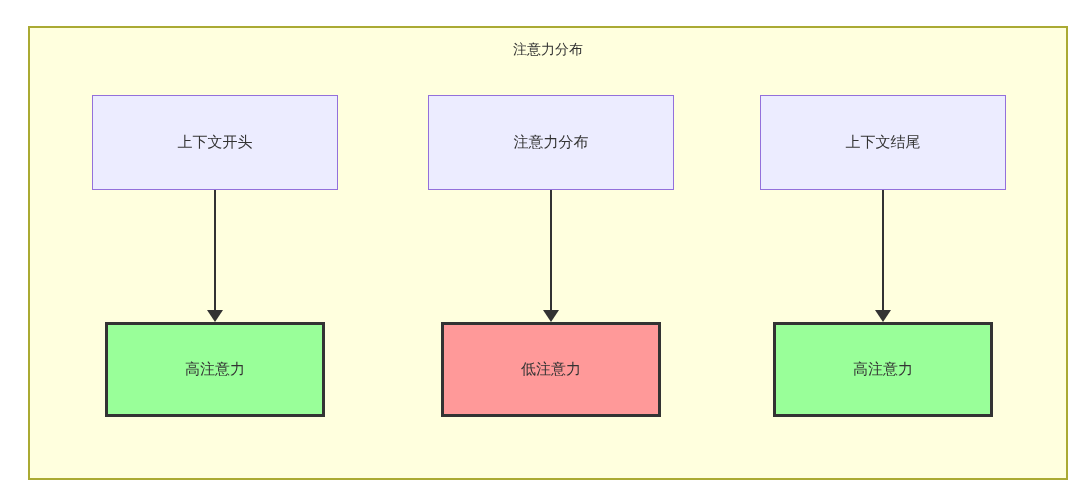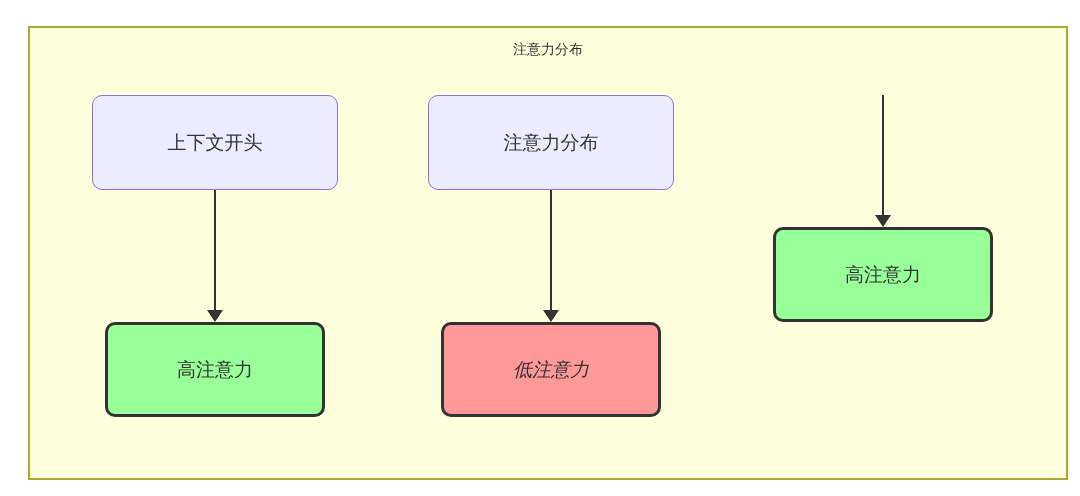--- a/index.html
+++ b/index.html
@@ -38,24 +38,23 @@
     flex-direction: column;
     align-items: center;
   }
   .col-1 { left: 62px; }
   .col-2 { left: 398px; }
   .col-3 { left: 730px; }
   .node {
     display: flex;
     align-items: center;
     justify-content: center;
-    font-size: 19px;
+    font-size: 15px;
     text-align: left;
     color: var(--text, #333333);
-    border-radius: 10px;
   }
   .source-node {
     width: 246px; height: 95px;
     background: var(--source-fill, #ececff);
     border: 1px solid var(--source-border, #9370db);
   }
   .edge {
     display: flex;
     flex-direction: column;
     align-items: center;
@@ -70,21 +69,21 @@
     width: 0; height: 0;
     border-left: 8px solid transparent;
     border-right: 8px solid transparent;
     border-top: 12px solid var(--arrow, #333333);
   }
   .target-node {
     width: 220px; height: 95px;
     border: 3px solid var(--target-border, #333333);
   }
   .target-high { background: var(--high-fill, #99ff99); }
-  .target-low  { background: var(--low-fill, #ff9999); font-style: italic; }
+  .target-low  { background: var(--low-fill, #ff9999); }
 </style>
 </head>
 <body>
 
 <div class="canvas">
   <div class="subgraph">
     <div class="subgraph-title">注意力分布</div>
 
     <div class="column col-1">
       <div class="node source-node">上下文开头</div>
@@ -98,20 +97,21 @@
     <div class="column col-2">
       <div class="node source-node">注意力分布</div>
       <div class="edge">
         <div class="edge-line"></div>
         <div class="edge-head"></div>
       </div>
       <div class="node target-node target-low">低注意力</div>
     </div>
 
     <div class="column col-3">
+      <div class="node source-node">上下文结尾</div>
       <div class="edge">
         <div class="edge-line"></div>
         <div class="edge-head"></div>
       </div>
       <div class="node target-node target-high">高注意力</div>
     </div>
   </div>
 </div>
 
 </body></html>

